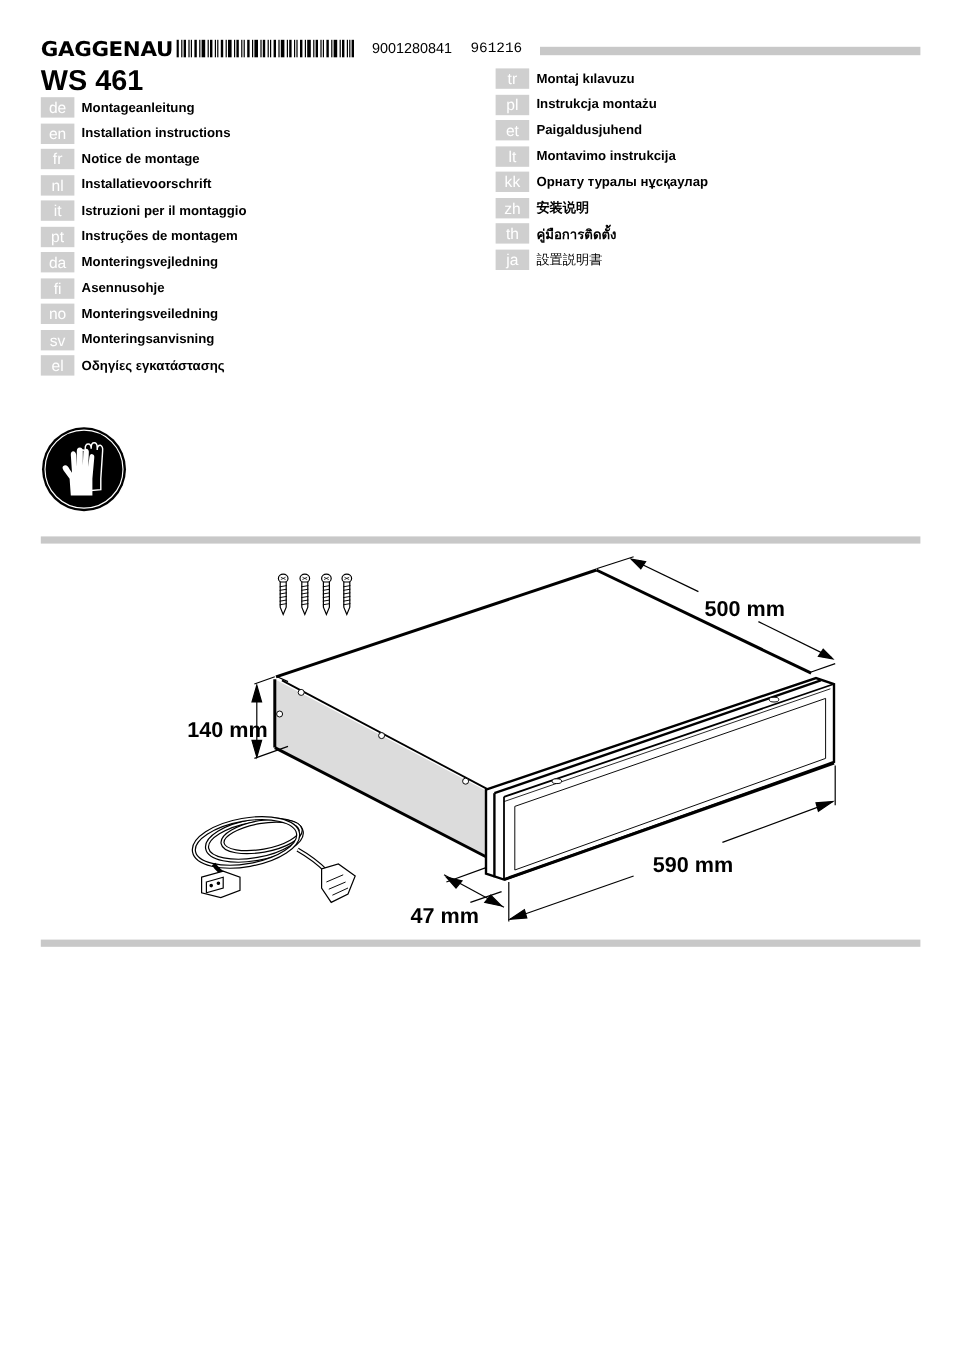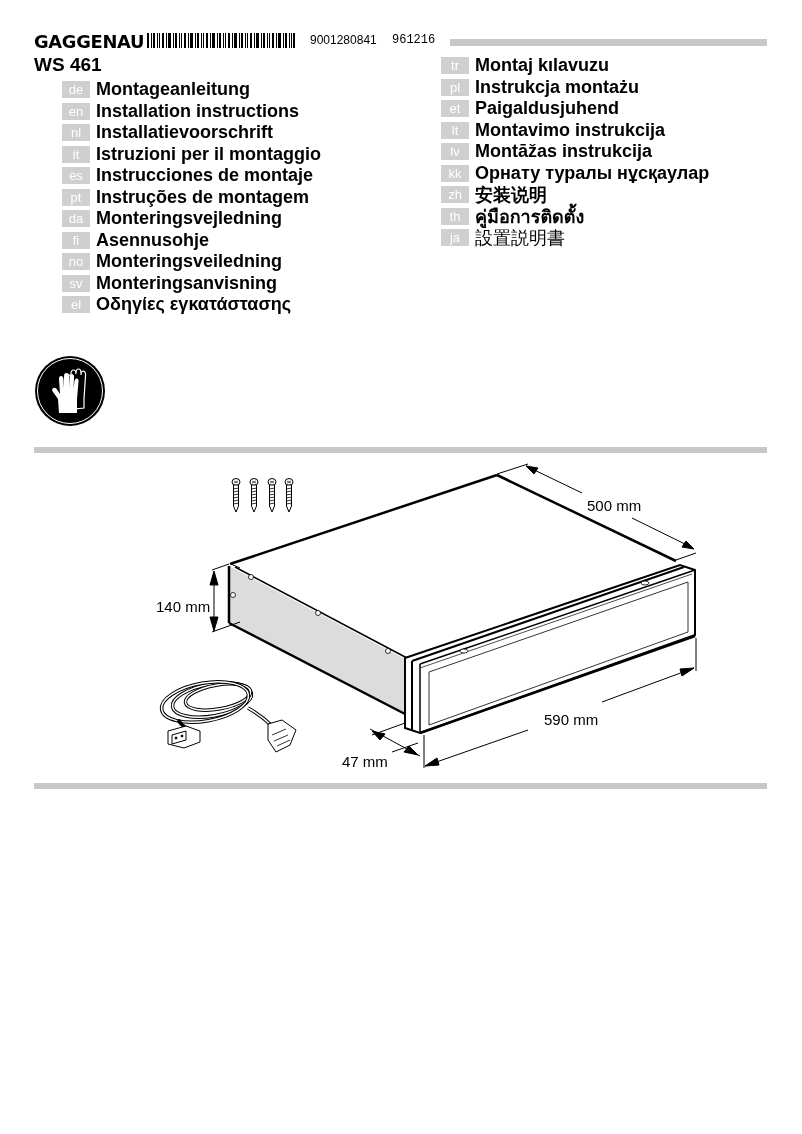--- a/index.html
+++ b/index.html
@@ -4,33 +4,33 @@
 <style>
   html, body { margin: 0; padding: 0; background: #ffffff; }
   body { width: 802px; height: 1134px; position: relative; overflow: hidden;
          font-family: "Liberation Sans", "DejaVu Sans", sans-serif; color: #000; }
   .abs { position: absolute; }
   .logo { left: 34px; top: 32px; font-weight: 900; font-size: 17px; letter-spacing: -0.3px;
           font-family: "DejaVu Sans", sans-serif; transform: scaleX(1.05); transform-origin: left; }
   .barcode { left: 147px; top: 33px; width: 148px; height: 15px; }
   .code-text { top: 33px; font-size: 12px; font-weight: 400; }
   .topbar { left: 450px; top: 39px; width: 317px; height: 7px; background: #c8c8c8; }
-  .model { left: 34px; top: 54px; font-size: 19px; font-weight: 700; }
+  .model { left: 34px; top: 54px; font-size: 24px; font-weight: 700; }
   .lang-list { list-style: none; margin: 0; padding: 0; }
-  .lang-row { display: flex; align-items: center; height: 21.5px; margin-left: 28px; }
+  .lang-row { display: flex; align-items: center; height: 21.5px; }
   .code { width: 28px; height: 17px; background: #cfcfcf; color: #fff; font-size: 13px;
           display: flex; align-items: center; justify-content: center; margin-right: 6px; flex: 0 0 28px; }
-  .title { font-size: 18px; font-weight: 700; white-space: nowrap; }
+  .title { font-size: 11px; font-weight: 700; white-space: nowrap; }
   .title.light { font-weight: 400; }
   .col-left { left: 34px; top: 79px; }
   .col-right { left: 413px; top: 55px; }
   .divider { left: 34px; width: 733px; height: 6px; background: #c8c8c8; }
   .gloves { left: 34px; top: 355px; width: 72px; height: 72px; }
   .diagram { left: 0; top: 455px; width: 802px; height: 325px; }
-  .dim { font-size: 15px; font-weight: 400; }
+  .dim { font-size: 18px; font-weight: 700; }
 </style>
 </head>
 <body>
 
 <div class="abs logo">GAGGENAU</div>
 <svg class="abs barcode" viewBox="0 0 148 15" preserveAspectRatio="none">
   <g fill="#000">
     <rect x="0" y="0" width="2" height="15"></rect>
       <rect x="4" y="0" width="1" height="15"></rect>
       <rect x="6" y="0" width="2" height="15"></rect>
@@ -90,32 +90,32 @@
 <ul class="abs lang-list col-left">
   <li class="lang-row">
       <span class="code">de</span>
       <span class="title">Montageanleitung</span>
     </li>
   <li class="lang-row">
       <span class="code">en</span>
       <span class="title">Installation instructions</span>
     </li>
   <li class="lang-row">
+      <span class="code">fr</span>
+      <span class="title">Notice de montage</span>
+    </li>
+  <li class="lang-row">
       <span class="code">nl</span>
       <span class="title">Installatievoorschrift</span>
     </li>
   <li class="lang-row">
       <span class="code">it</span>
       <span class="title">Istruzioni per il montaggio</span>
     </li>
   <li class="lang-row">
-      <span class="code">es</span>
-      <span class="title">Instrucciones de montaje</span>
-    </li>
-  <li class="lang-row">
       <span class="code">pt</span>
       <span class="title">Instruções de montagem</span>
     </li>
   <li class="lang-row">
       <span class="code">da</span>
       <span class="title">Monteringsvejledning</span>
     </li>
   <li class="lang-row">
       <span class="code">fi</span>
       <span class="title">Asennusohje</span>
@@ -143,24 +143,20 @@
       <span class="code">pl</span>
       <span class="title">Instrukcja montażu</span>
     </li>
   <li class="lang-row">
       <span class="code">et</span>
       <span class="title">Paigaldusjuhend</span>
     </li>
   <li class="lang-row">
       <span class="code">lt</span>
       <span class="title">Montavimo instrukcija</span>
-    </li>
-  <li class="lang-row">
-      <span class="code">lv</span>
-      <span class="title">Montāžas instrukcija</span>
     </li>
   <li class="lang-row">
       <span class="code">kk</span>
       <span class="title">Орнату туралы нұсқаулар</span>
     </li>
   <li class="lang-row">
       <span class="code">zh</span>
       <span class="title">安装说明</span>
     </li>
   <li class="lang-row">

